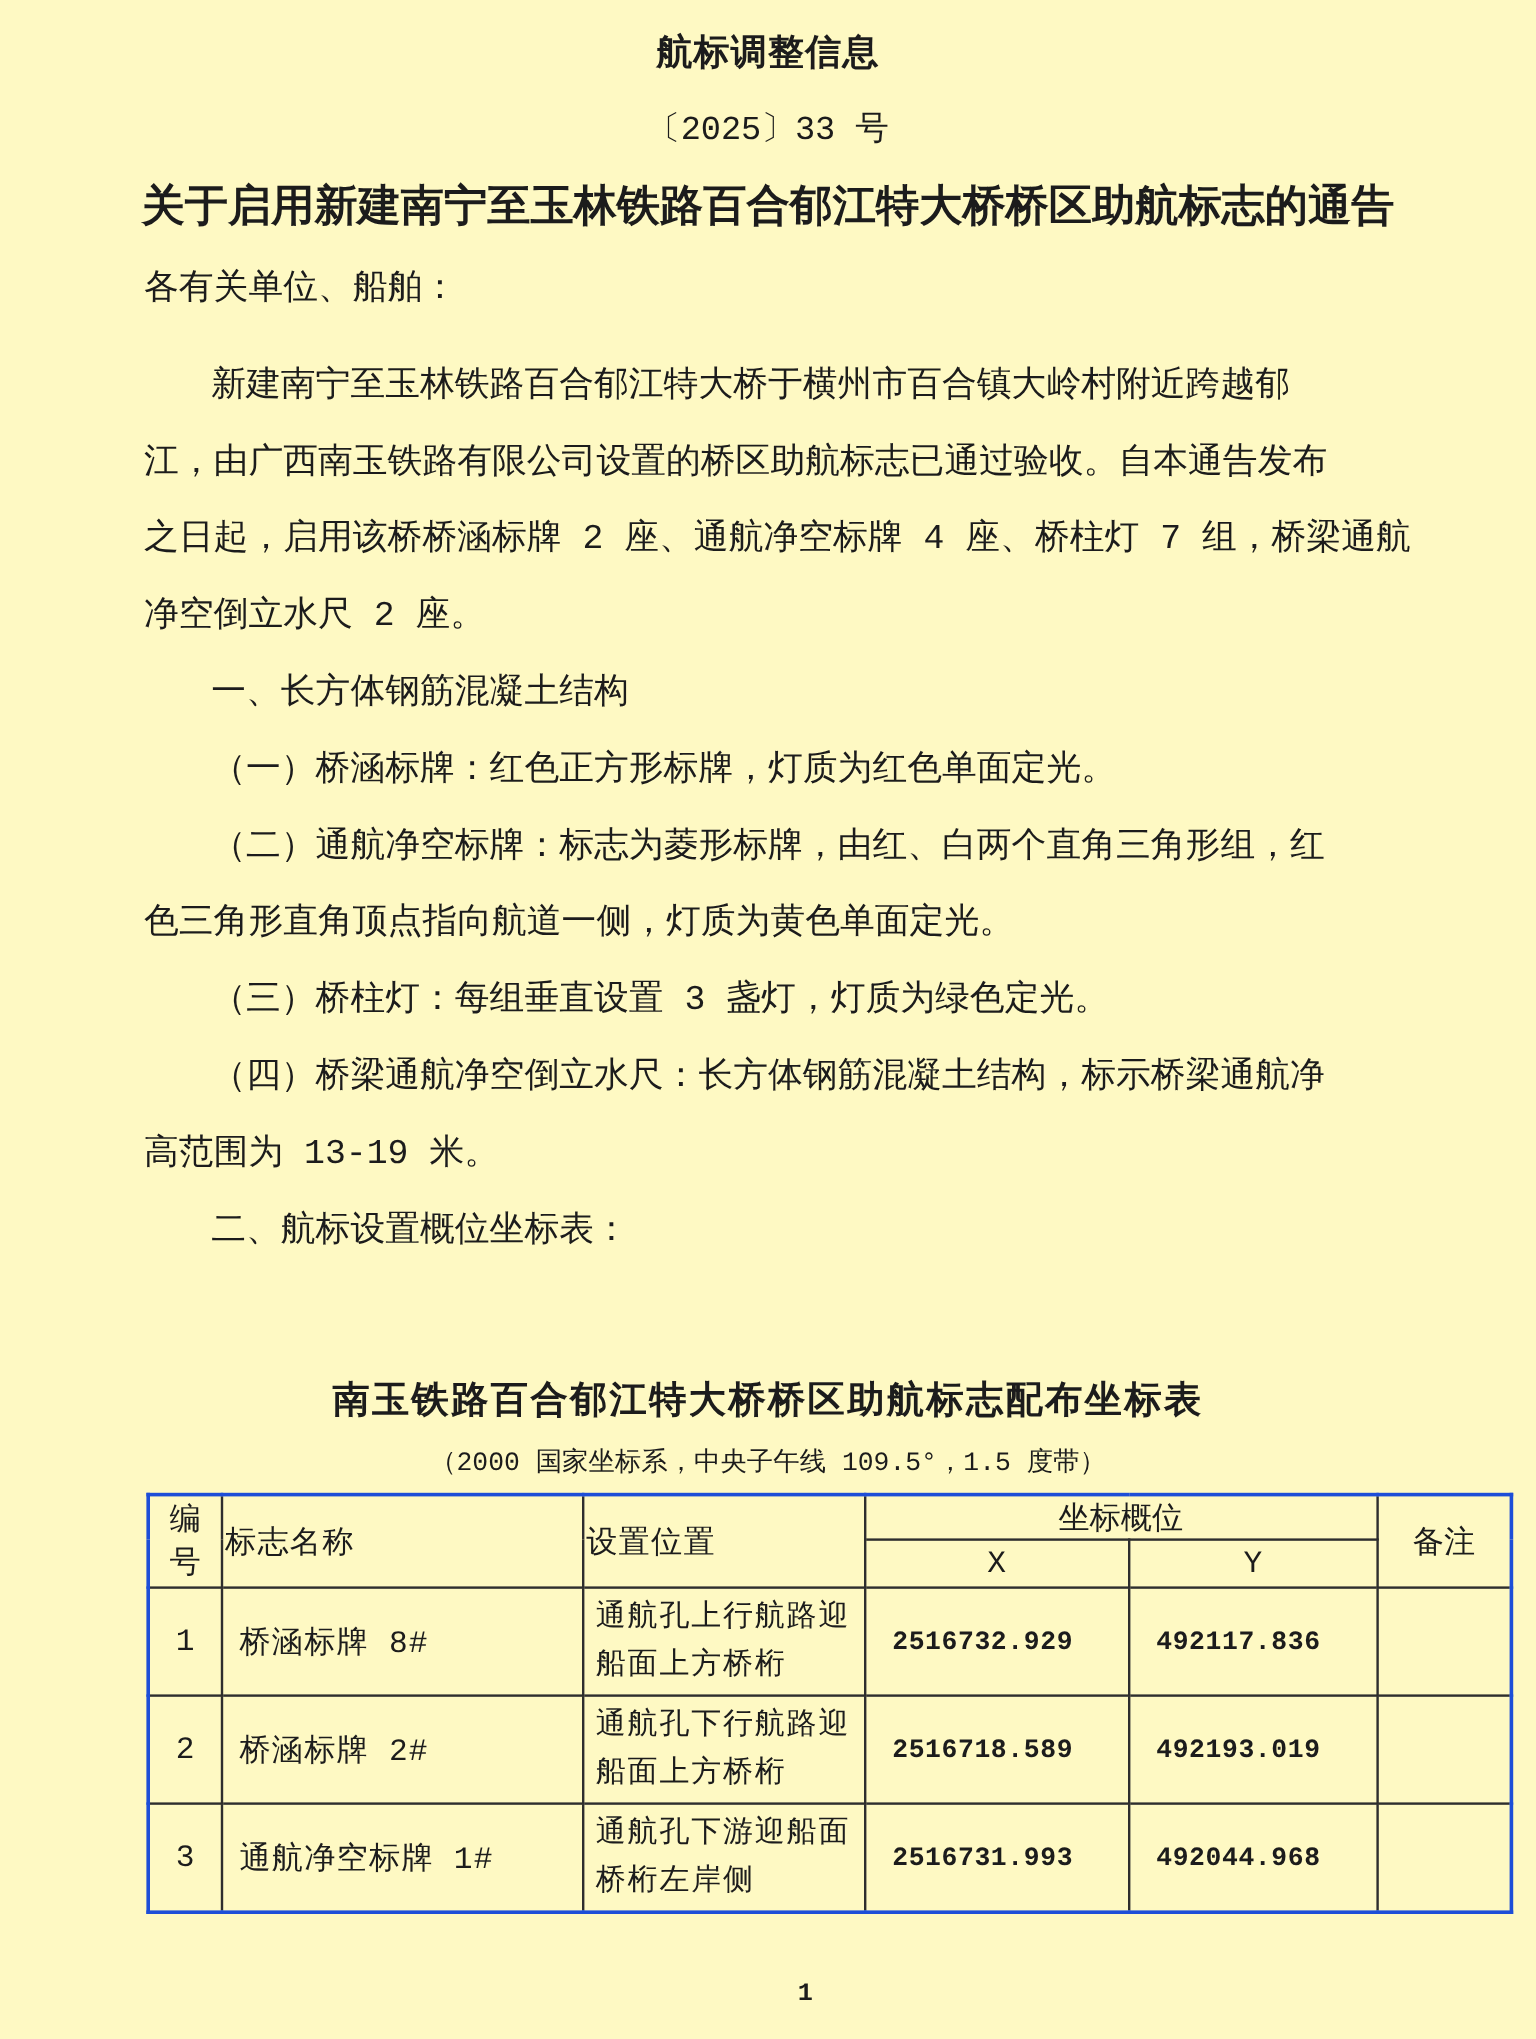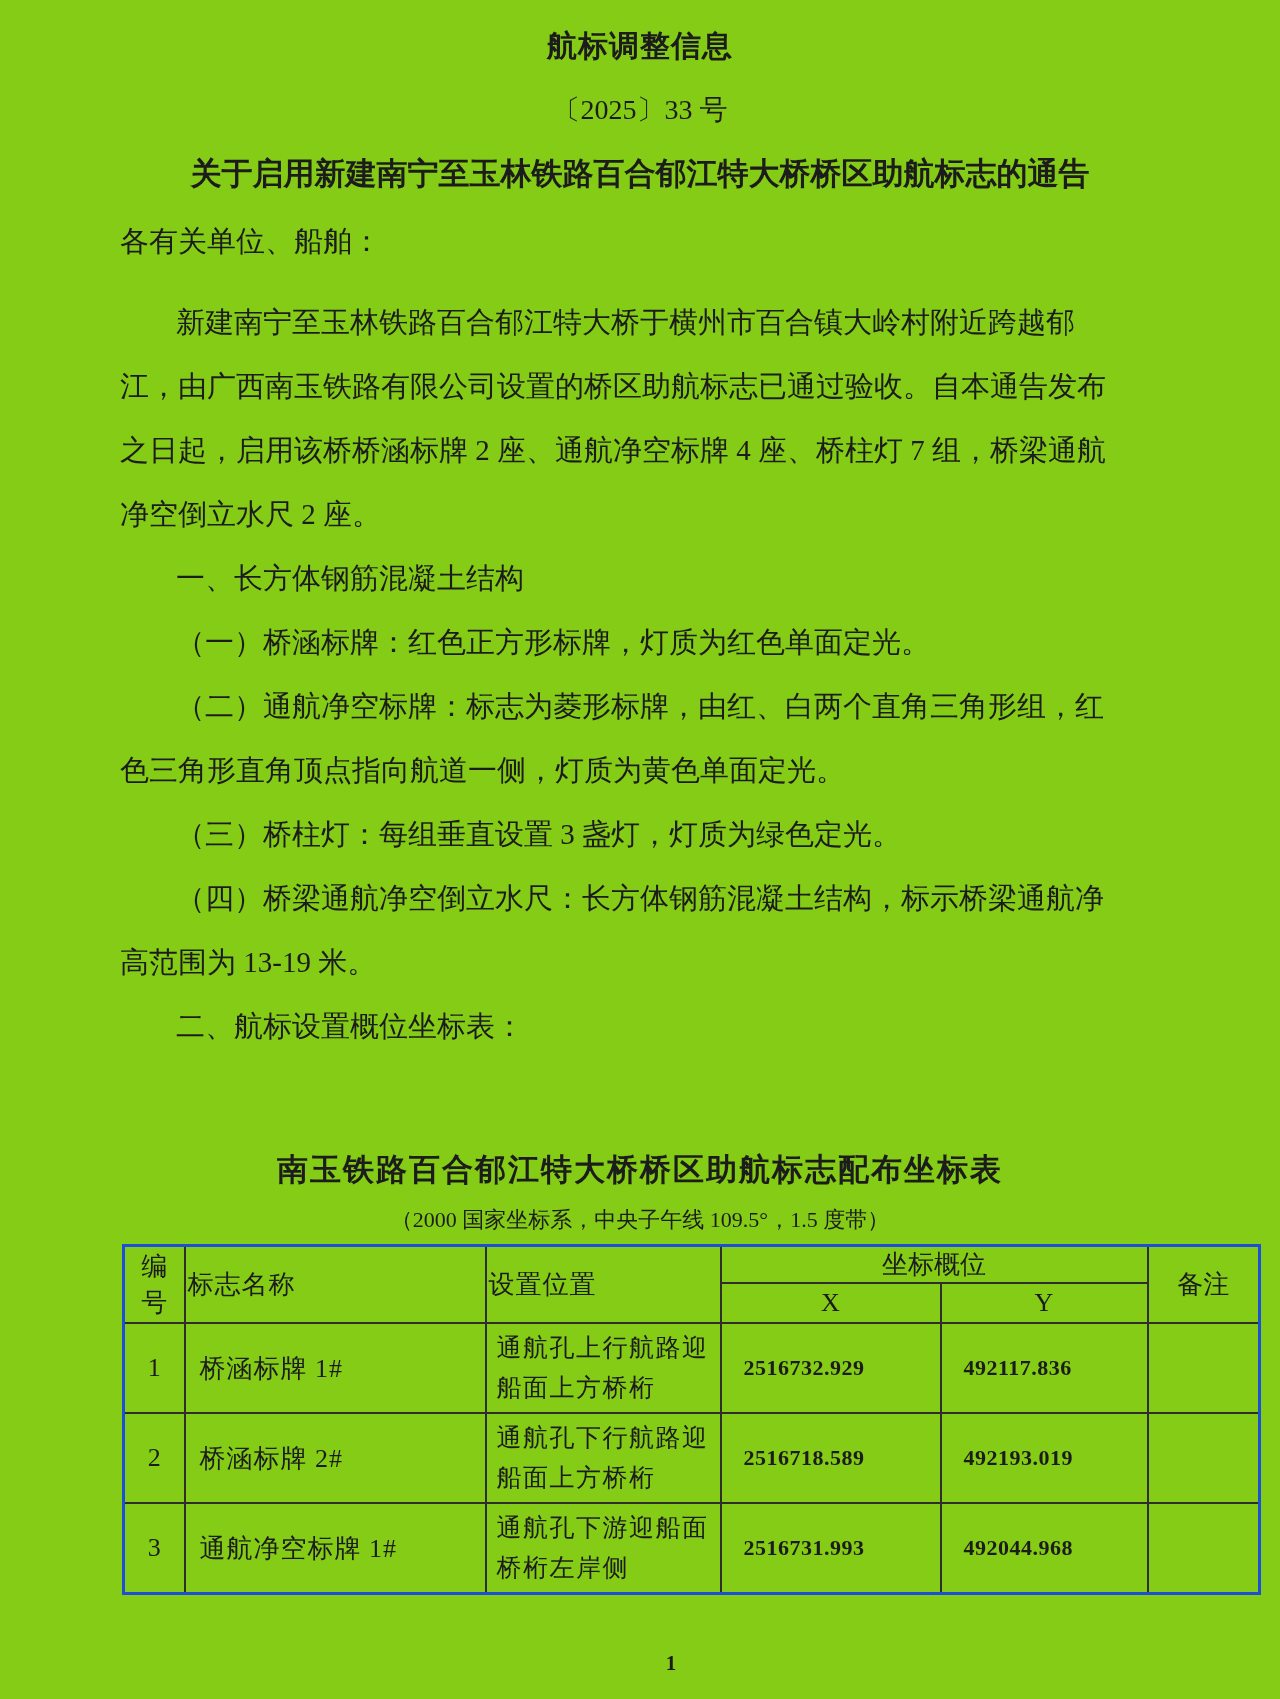--- a/index.html
+++ b/index.html
@@ -1,29 +1,29 @@
 <!DOCTYPE html>
 <html><head>
 <meta charset="utf-8">
 <style>
   html, body { margin: 0; padding: 0; background: #ffffff; }
   .page {
     position: relative;
     width: 1280px;
     height: 1699px;
     margin: 0 auto;
-    background: #84cc16;
+    background: #fef9c3;
     color: #1c1c1c;
-    font-family: Liberation Serif, serif;
+    font-family: Liberation Mono, monospace;
     overflow: hidden;
   }
   .header-block { padding-top: 26px; text-align: center; }
   .doc-title   { font-size: 30px; font-weight: 600; height: 40px; line-height: 40px; letter-spacing: 1px; }
   .doc-number  { margin-top: 24px; font-size: 28px; height: 40px; line-height: 40px; }
-  .notice-title{ margin-top: 24px; font-size: 31px; font-weight: 600; height: 40px; line-height: 40px; }
+  .notice-title{ margin-top: 24px; font-size: 36px; font-weight: 600; height: 40px; line-height: 40px; }
 
   .content { padding: 0 120px; }
   .salutation { margin-top: 26px; font-size: 29px; height: 42px; line-height: 42px; }
 
   .body-lines { margin-top: 28px; }
   .body-line { height: 64px; line-height: 64px; font-size: 29px; white-space: nowrap; }
   .indent { padding-left: 56px; }
 
   .table-title {
     margin-top: 90px; text-align: center;
@@ -124,21 +124,21 @@
         <th class="h-pos" rowspan="2">设置位置</th>
         <th class="h-coord" colspan="2">坐标概位</th>
         <th class="h-remark" rowspan="2">备注</th>
       </tr>
       <tr class="hdr-sub">
         <th class="h-x">X</th>
         <th class="h-y">Y</th>
       </tr>
       <tr class="data-row">
         <td class="cell-no">1</td>
-        <td class="cell-name">桥涵标牌 1#</td>
+        <td class="cell-name">桥涵标牌 8#</td>
         <td class="cell-pos">通航孔上行航路迎船面上方桥桁</td>
         <td class="cell-x">2516732.929</td>
         <td class="cell-y">492117.836</td>
         <td class="cell-remark"></td>
       </tr>
       <tr class="data-row">
         <td class="cell-no">2</td>
         <td class="cell-name">桥涵标牌 2#</td>
         <td class="cell-pos">通航孔下行航路迎船面上方桥桁</td>
         <td class="cell-x">2516718.589</td>

